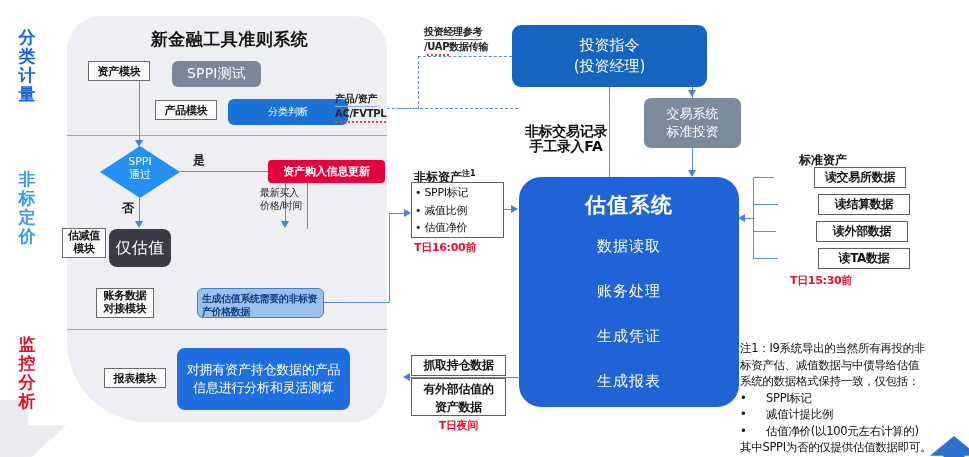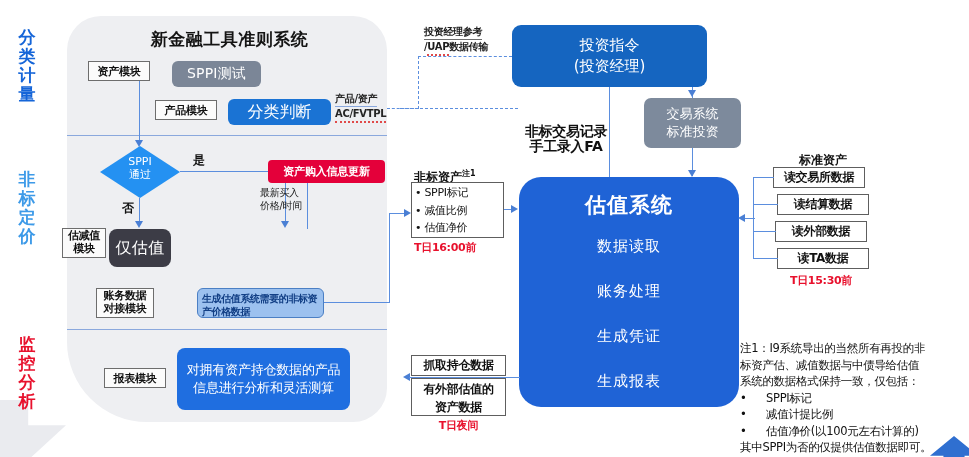--- a/index.html
+++ b/index.html
@@ -55,22 +55,22 @@
   }
 
   
   #sppi-test{
     left:172px;top:61px;width:89px;height:26px;border-radius:6px;
     background:#7b8697;color:#fff;font-size:14px;
     display:flex;align-items:center;justify-content:center;
     letter-spacing:.2px;
   }
   #classify-judge{
-    left:228px;top:99px;width:103px;height:26px;border-radius:6px;
-    background:#1a73d4;color:#fff;font-size:16px;
+    left:228px;top:99px;width:120px;height:26px;border-radius:6px;
+    background:#1a73d4;color:#fff;font-size:10px;
     display:flex;align-items:center;justify-content:center;
   }
   #prod-asset-note{
     left:335px;top:92px;width:66px;font-size:10px;color:#262626;
     line-height:14px;font-weight:bold;letter-spacing:-0.3px;
   }
   #prod-asset-note .u1{border-bottom:1px solid #8aa8dd;display:inline-block;}
   #prod-asset-note .u2{
     display:inline-block;
     border-bottom:2px dotted #e04a4a;
@@ -199,21 +199,21 @@
   #t-night{left:411px;top:418px;width:95px;text-align:center;}
 
   
   #std-title{
     left:777px;top:152px;width:92px;text-align:center;
     font-size:12px;font-weight:bold;color:#111;
   }
   .stdrow{
     border:1px solid #5e5e5e;background:#fff;width:92px;height:21px;
     font-size:12px;font-weight:bold;color:#111;text-align:center;
-    line-height:19px;letter-spacing:-0.3px;
+    line-height:19px;letter-spacing:-0.3px;margin-left:41px;
   }
   #std-r0{left:773px;top:167px;}
   #std-r1{left:777px;top:194px;}
   #std-r2{left:775px;top:221px;}
   #std-r3{left:777px;top:248px;}
   #t-1530{left:773px;top:273px;width:96px;text-align:center;}
 
   
   #footnote{
     left:740px;top:340px;width:228px;

